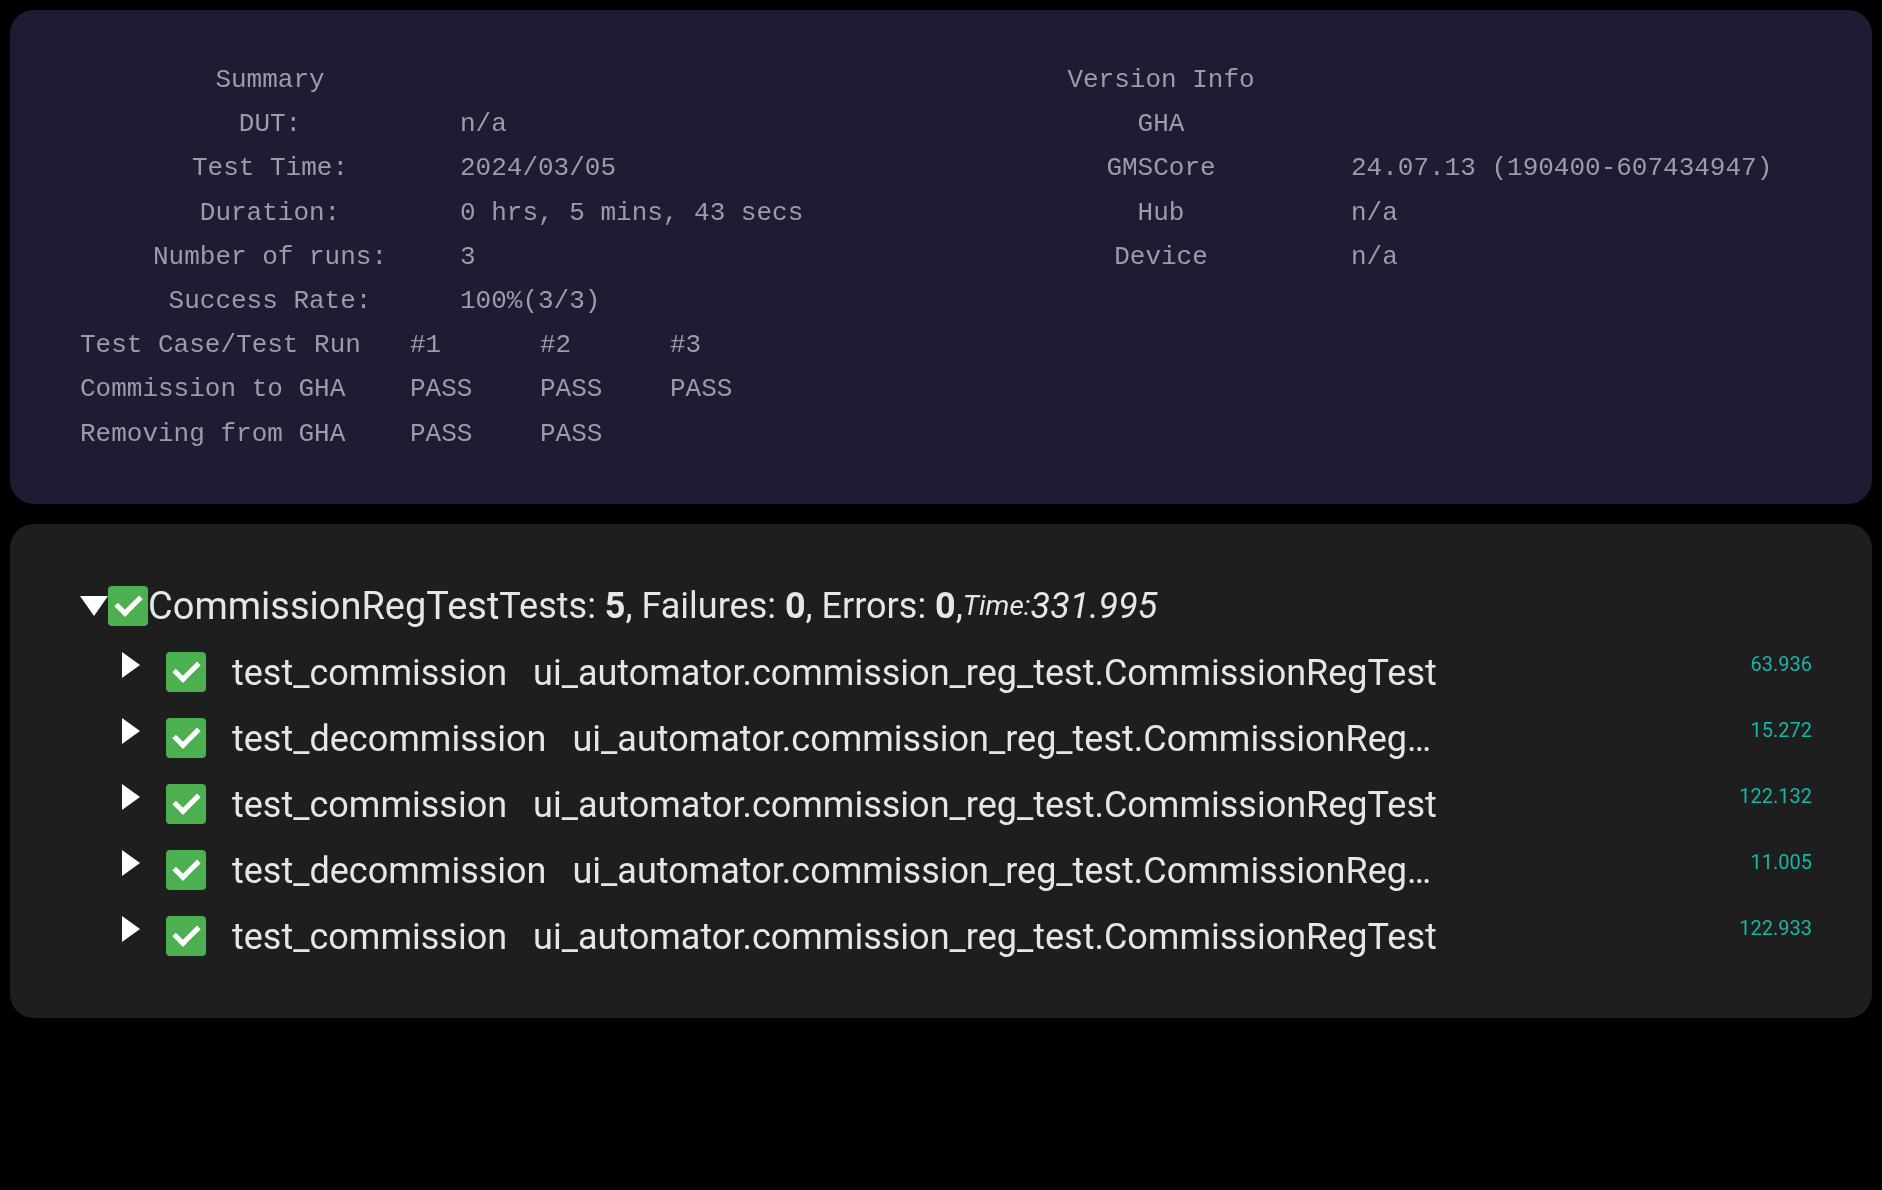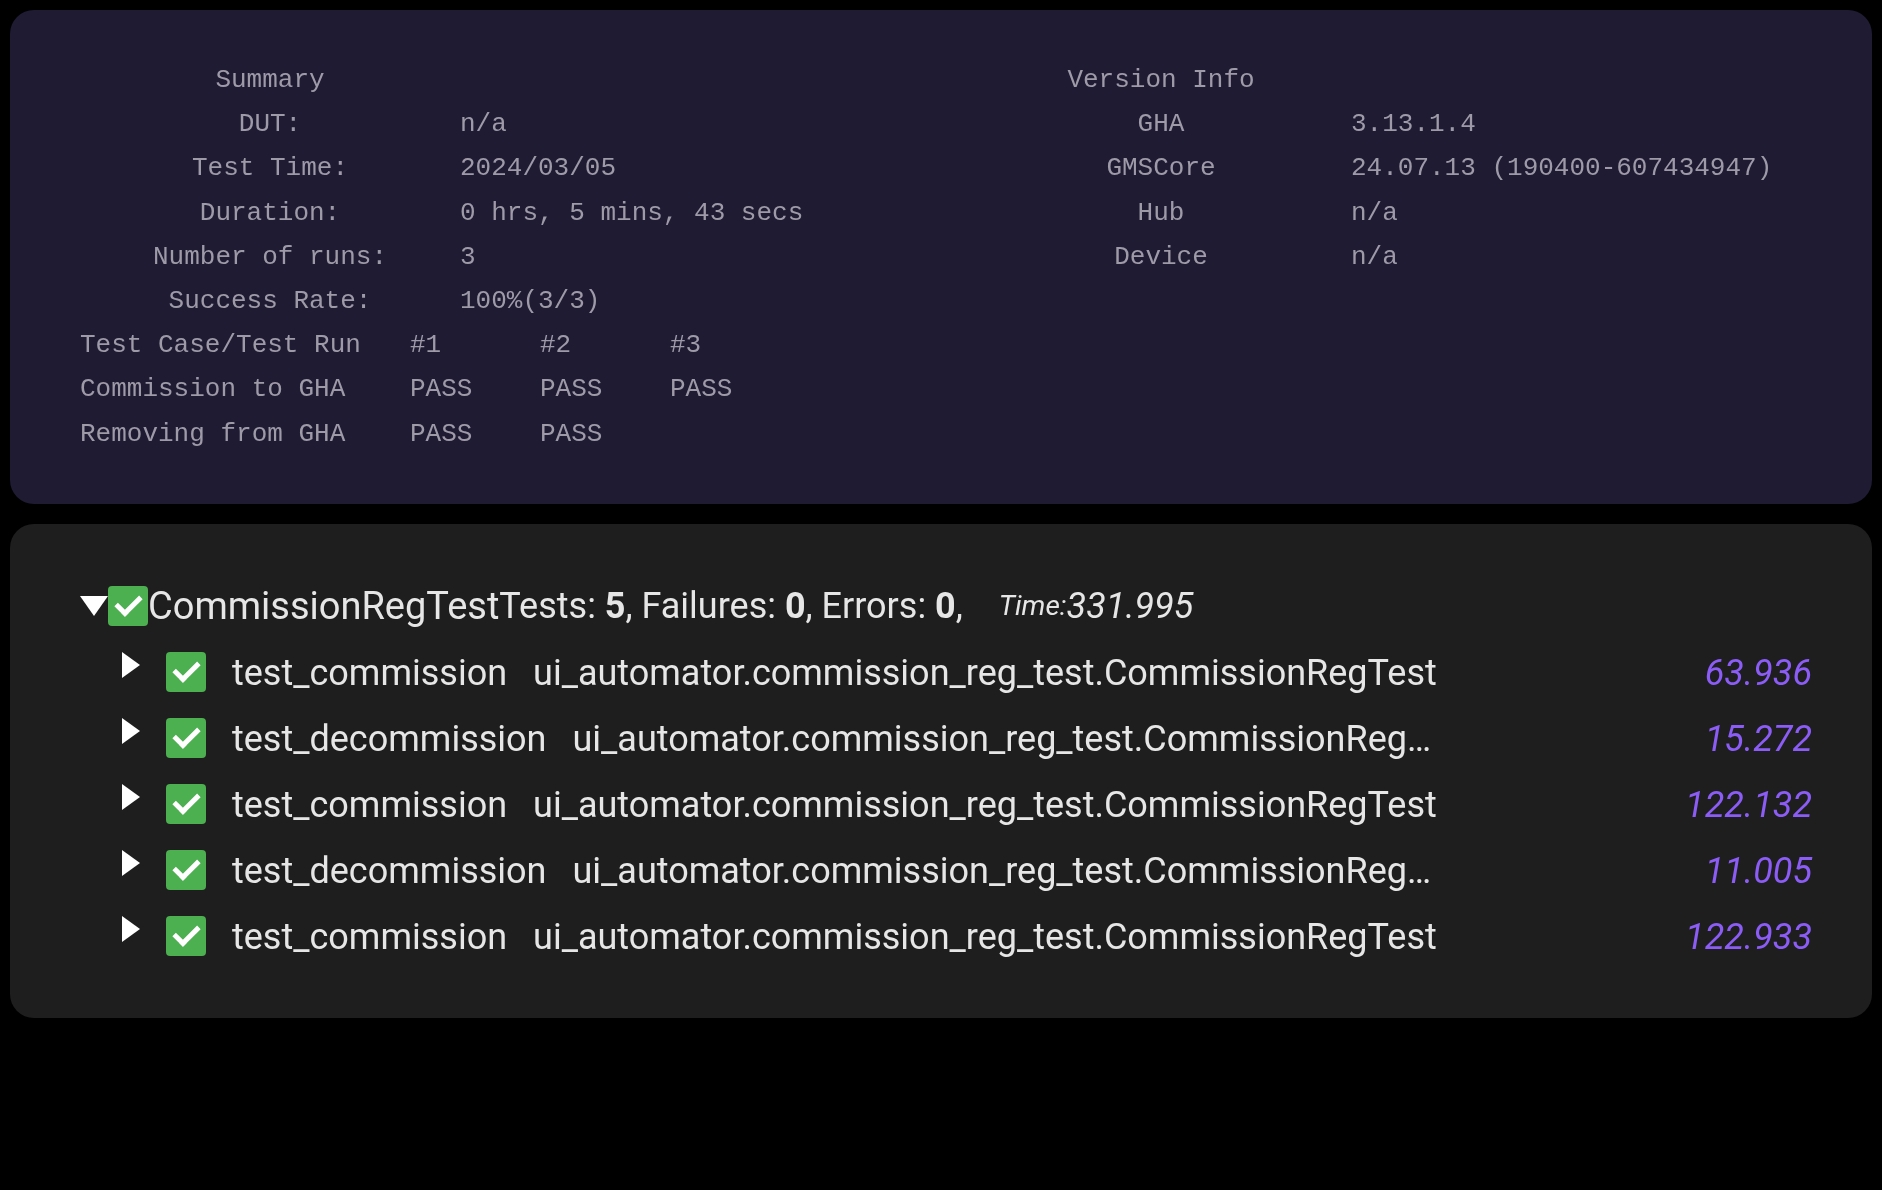--- a/index.html
+++ b/index.html
@@ -106,21 +106,20 @@
   .suite-stats {
     font-size: 36px;
     font-weight: 400;
   }
   .suite-stats b {
     font-weight: 700;
   }
   .suite-time-label {
     font-style: italic;
     font-size: 28px;
-    margin-left: 36px;
   }
   .suite-time-value {
     font-style: italic;
     font-size: 36px;
   }
   .test-row {
     display: flex;
     align-items: flex-start;
     gap: 26px;
     padding-left: 42px;
@@ -133,23 +132,22 @@
   }
   .test-path {
     font-weight: 400;
     flex: 1;
     white-space: nowrap;
     overflow: hidden;
     text-overflow: ellipsis;
     min-width: 0;
   }
   .test-time {
-    font-style: italic;
-    font-size: 36px;
-    color: #8b5cf6;
+    font-size: 20px;
+    color: #14b8a6;
     margin-left: 14px;
     flex-shrink: 0;
   }
 </style>
 </head>
 <body>
 
 <div class="panel-summary">
   <div class="summary-grid">
     <div class="summary-col">
@@ -176,21 +174,20 @@
         <div class="summary-label">Success Rate:</div>
         <div class="summary-value">100%(3/3)</div>
       </div>
     </div>
     <div class="summary-col">
       <div class="summary-row">
         <div class="summary-label">Version Info</div>
       </div>
       <div class="summary-row">
         <div class="summary-label">GHA</div>
-        <div class="summary-value">3.13.1.4</div>
       </div>
       <div class="summary-row">
         <div class="summary-label">GMSCore</div>
         <div class="summary-value">24.07.13 (190400-607434947)</div>
       </div>
       <div class="summary-row">
         <div class="summary-label">Hub</div>
         <div class="summary-value">n/a</div>
       </div>
       <div class="summary-row">

